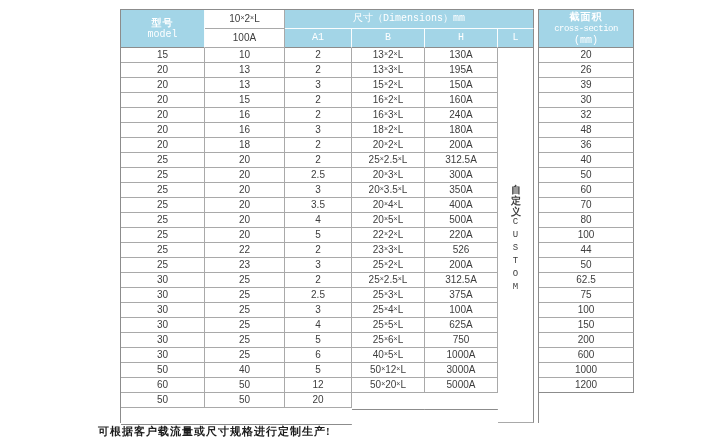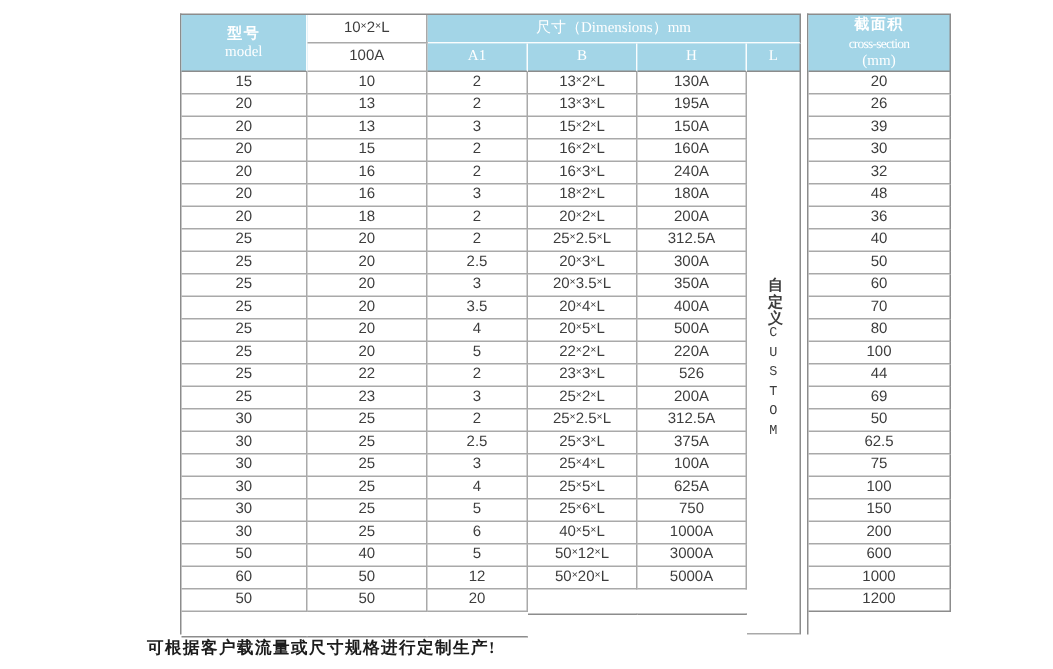--- a/index.html
+++ b/index.html
@@ -16,21 +16,21 @@
     box-sizing:border-box; border-right:1px solid #a9a9a9; border-bottom:1px solid #a9a9a9;
     display:flex; align-items:center; justify-content:center;
     font-size:10px; color:#3d3d3d; line-height:12px; overflow:hidden;
   }
   .th {
     background:#a3d5e7; color:#ffffff;
     border-right:1px solid rgba(255,255,255,.95); border-bottom:1px solid rgba(255,255,255,.95);
     flex-direction:column; text-align:center;
   }
   .th-zh { font-weight:bold; font-size:10px; line-height:12px; letter-spacing:1px; }
-  .th-en { font-family:Liberation Serif, serif; font-size:10px; line-height:12px; }
+  .th-en { font-family:Liberation Mono, monospace; font-size:10px; line-height:12px; }
   .th-en.small { font-size:9px; letter-spacing:-0.5px; }
   .bottom-gray { border-bottom-color:#8c8c8c !important; }
   .right-gray  { border-right-color:#8c8c8c !important; }
 
   .h-model   { grid-column:1; grid-row:1/3; }
   .h-current { grid-column:2; grid-row:1/3; }
   .h-dims    { grid-column:3/7; grid-row:1; flex-direction:row; gap:3px; }
   .h-a1 { grid-column:3; grid-row:2; } .h-b { grid-column:4; grid-row:2; }
   .h-h  { grid-column:5; grid-row:2; } .h-l { grid-column:6; grid-row:2; }
 
@@ -247,21 +247,20 @@
         <div class="cell c-cross">32</div>
         <div class="cell c-cross">48</div>
         <div class="cell c-cross">36</div>
         <div class="cell c-cross">40</div>
         <div class="cell c-cross">50</div>
         <div class="cell c-cross">60</div>
         <div class="cell c-cross">70</div>
         <div class="cell c-cross">80</div>
         <div class="cell c-cross">100</div>
         <div class="cell c-cross">44</div>
-        <div class="cell c-cross">69</div>
         <div class="cell c-cross">50</div>
         <div class="cell c-cross">62.5</div>
         <div class="cell c-cross">75</div>
         <div class="cell c-cross">100</div>
         <div class="cell c-cross">150</div>
         <div class="cell c-cross">200</div>
         <div class="cell c-cross">600</div>
         <div class="cell c-cross">1000</div>
         <div class="cell c-cross">1200</div>
       </div>

